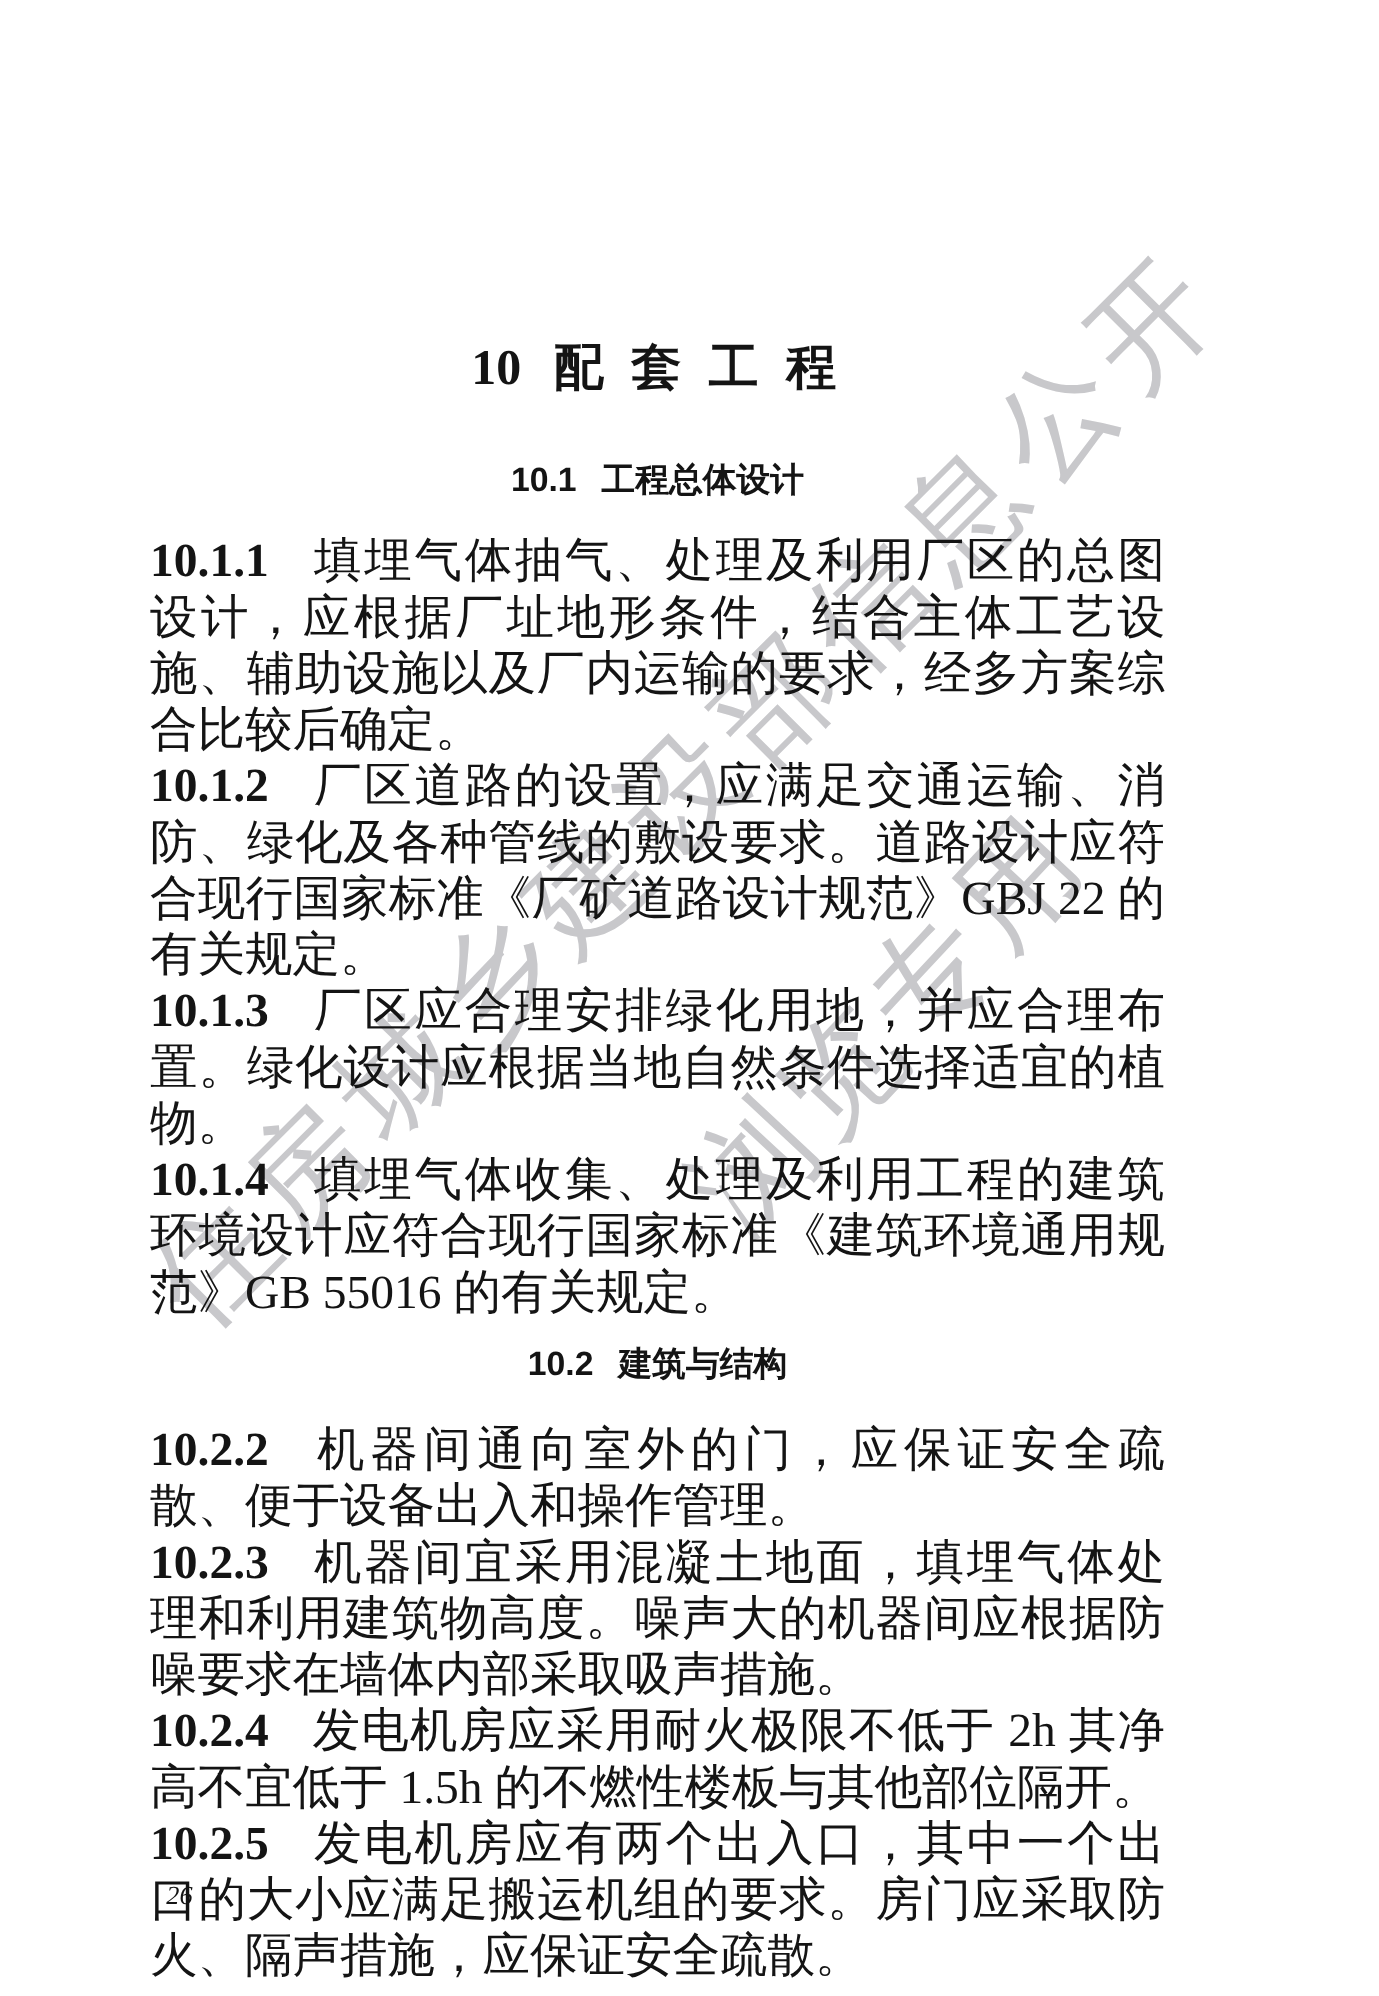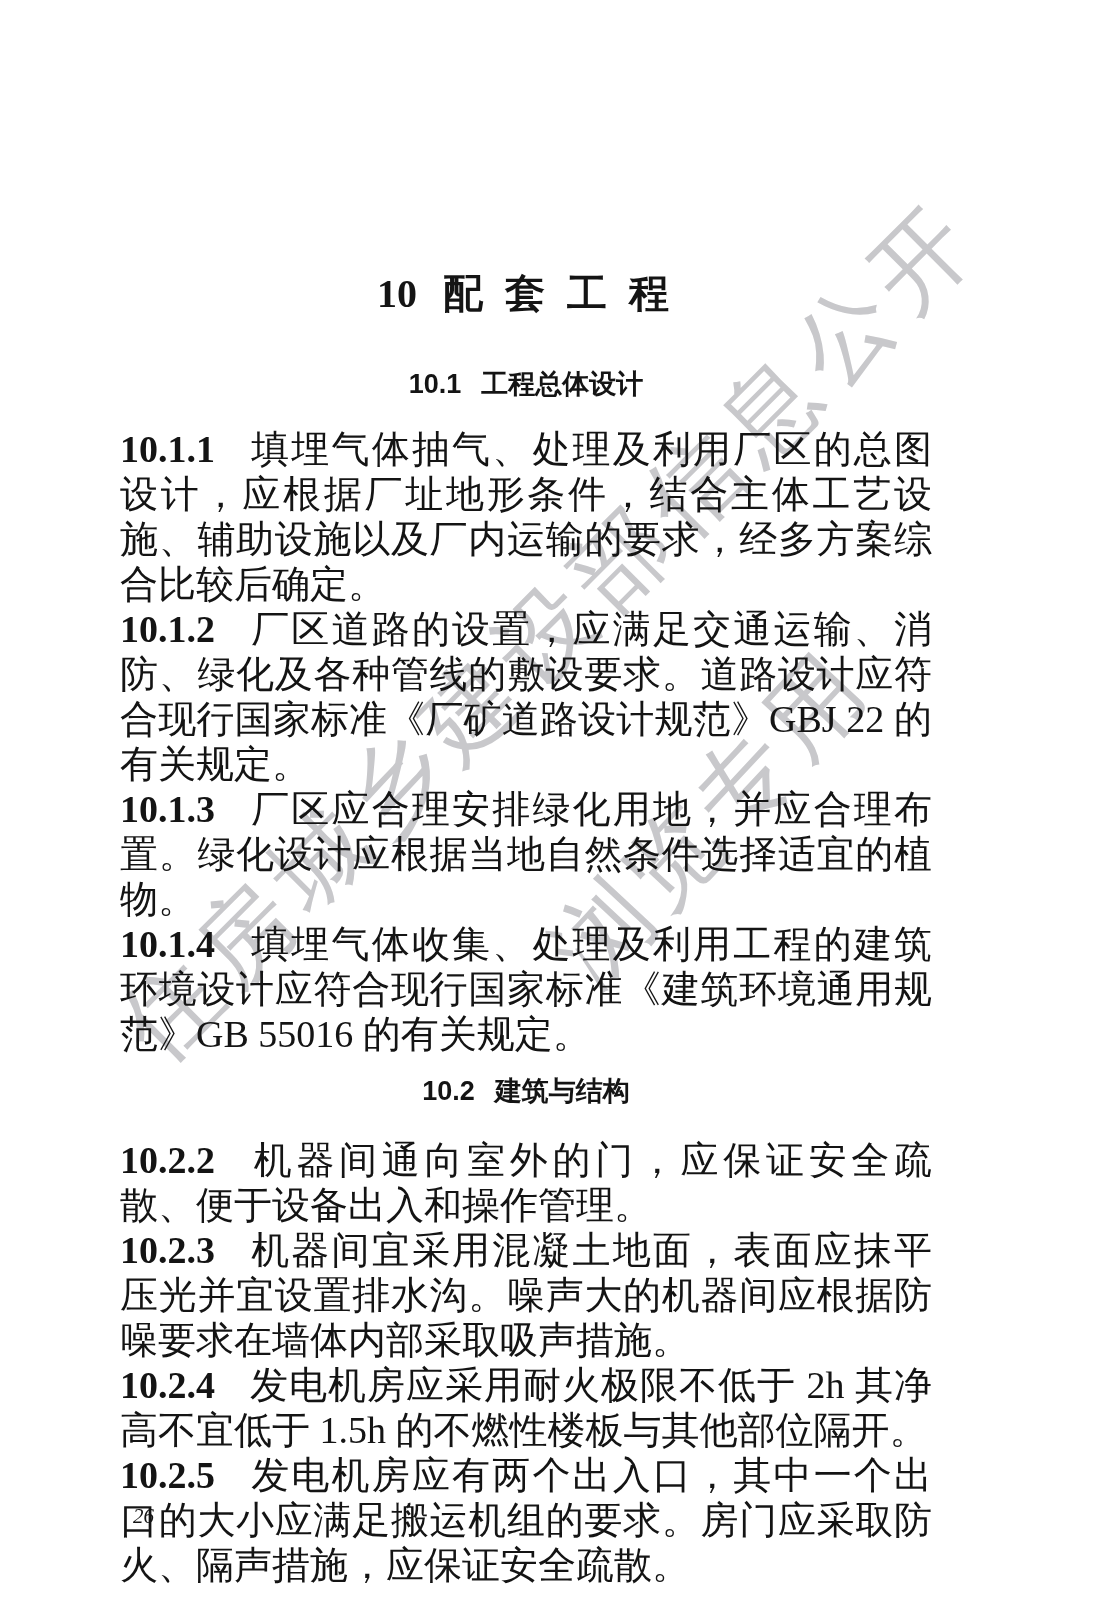--- a/index.html
+++ b/index.html
@@ -95,21 +95,21 @@
     <h2 class="sec sec1"><span class="sec-num">10.1</span><span class="sec-title">工程总体设计</span></h2>
 
     <p class="para"><span class="num">10.1.1</span><span class="txt">填埋气体抽气、处理及利用厂区的总图设计，应根据厂址地形条件，结合主体工艺设施、辅助设施以及厂内运输的要求，经多方案综合比较后确定。</span></p>
     <p class="para"><span class="num">10.1.2</span><span class="txt">厂区道路的设置，应满足交通运输、消防、绿化及各种管线的敷设要求。道路设计应符合现行国家标准《厂矿道路设计规范》GBJ 22 的有关规定。</span></p>
     <p class="para"><span class="num">10.1.3</span><span class="txt">厂区应合理安排绿化用地，并应合理布置。绿化设计应根据当地自然条件选择适宜的植物。</span></p>
     <p class="para"><span class="num">10.1.4</span><span class="txt">填埋气体收集、处理及利用工程的建筑环境设计应符合现行国家标准《建筑环境通用规范》GB 55016 的有关规定。</span></p>
 
     <h2 class="sec sec2"><span class="sec-num">10.2</span><span class="sec-title">建筑与结构</span></h2>
 
     <p class="para"><span class="num">10.2.2</span><span class="txt">机器间通向室外的门，应保证安全疏散、便于设备出入和操作管理。</span></p>
-    <p class="para"><span class="num">10.2.3</span><span class="txt">机器间宜采用混凝土地面，表面应抹平压光并宜设置排水沟。噪声大的机器间应根据防噪要求在墙体内部采取吸声措施。</span></p>
+    <p class="para"><span class="num">10.2.3</span><span class="txt">机器间宜采用混凝土地面，填埋气体处理和利用建筑物高度。噪声大的机器间应根据防噪要求在墙体内部采取吸声措施。</span></p>
     <p class="para"><span class="num">10.2.4</span><span class="txt">发电机房应采用耐火极限不低于 2h 其净高不宜低于 1.5h 的不燃性楼板与其他部位隔开。</span></p>
     <p class="para"><span class="num">10.2.5</span><span class="txt">发电机房应有两个出入口，其中一个出口的大小应满足搬运机组的要求。房门应采取防火、隔声措施，应保证安全疏散。</span></p>
 
   </div>
 
   <div class="pageno">26</div>
 
 </div>
 
 </body></html>

